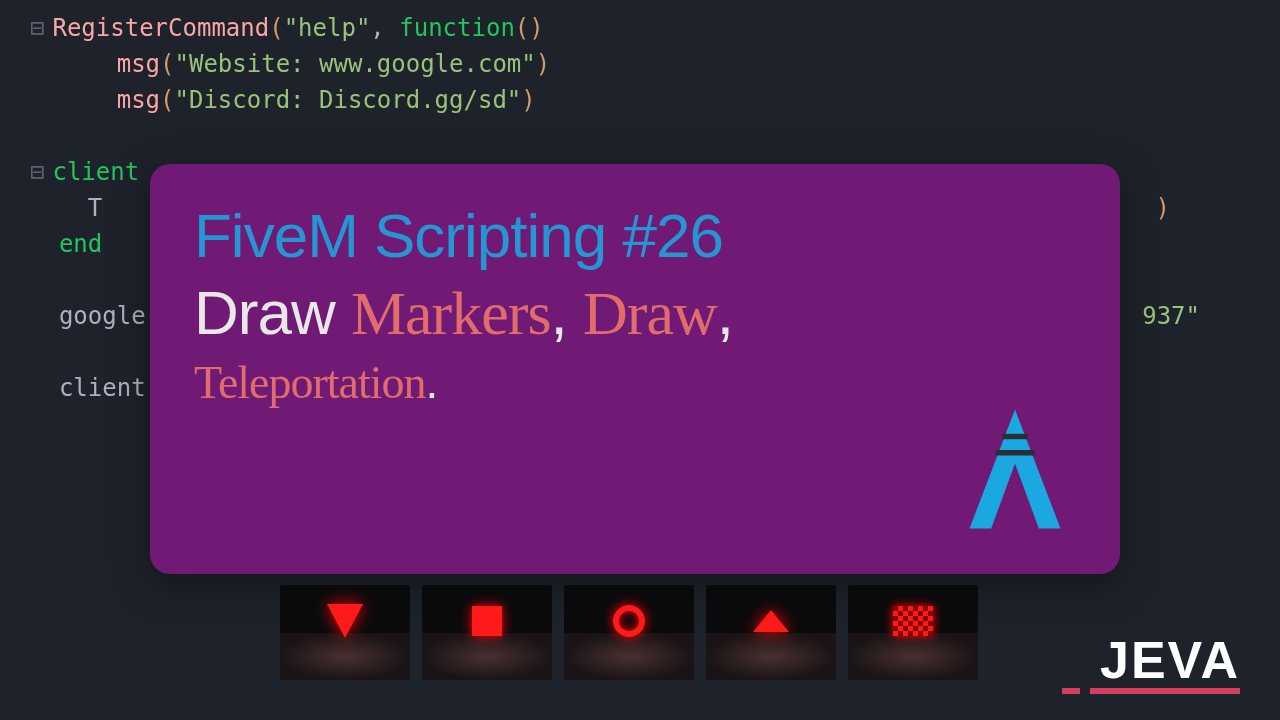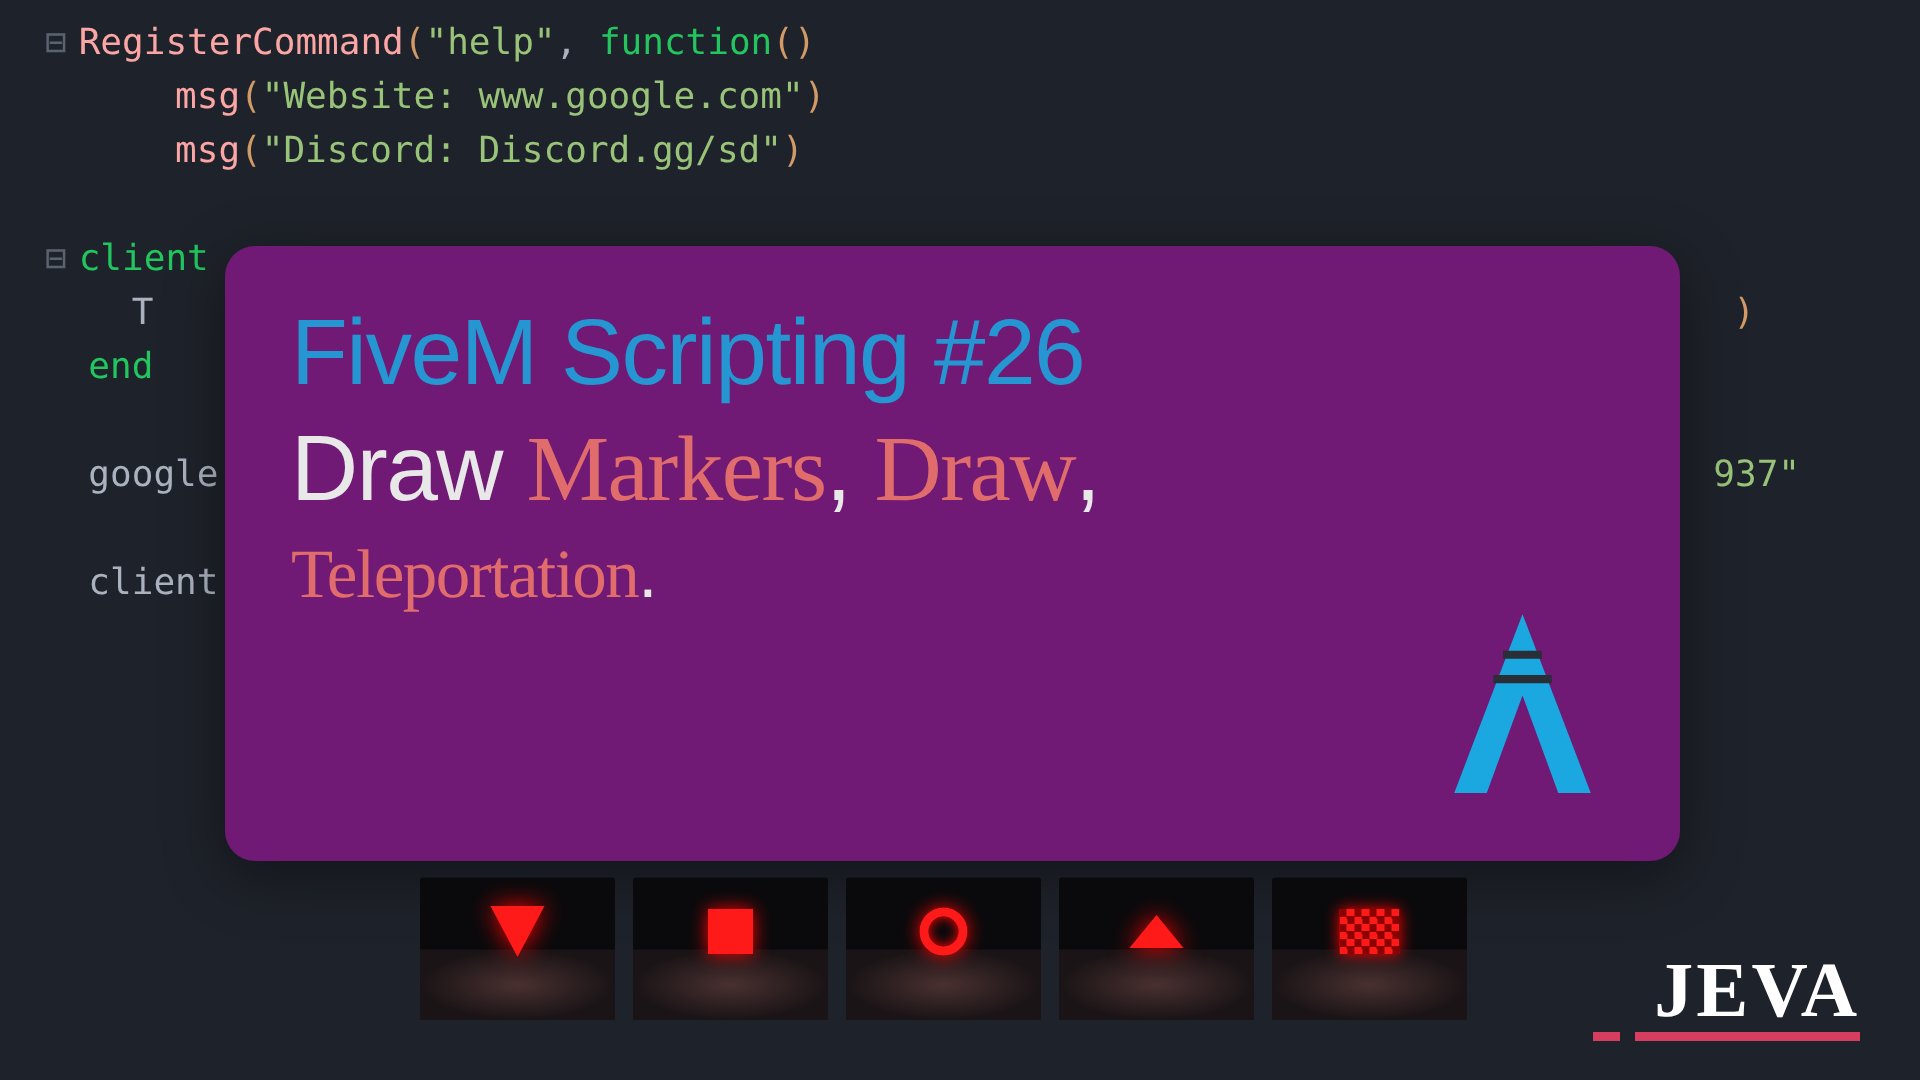--- a/index.html
+++ b/index.html
@@ -127,21 +127,21 @@
 .shape-checker {
   width: 40px; height: 30px;
   background:
     repeating-conic-gradient(#ff1a1a 0% 25%, #8b0000 0% 50%) 0 0/10px 10px;
   box-shadow: 0 0 10px #ff0000;
 }
 .jeva-logo {
   position: absolute;
   right: 40px;
   bottom: 30px;
-  font-family: Liberation Serif, serif;
+  font-family: Liberation Sans, sans-serif;
   font-weight: 900;
   font-size: 52px;
   color: #ffffff;
   letter-spacing: 2px;
   text-align: center;
 }
 .jeva-underline {
   position: absolute;
   right: 40px;
   bottom: 26px;

